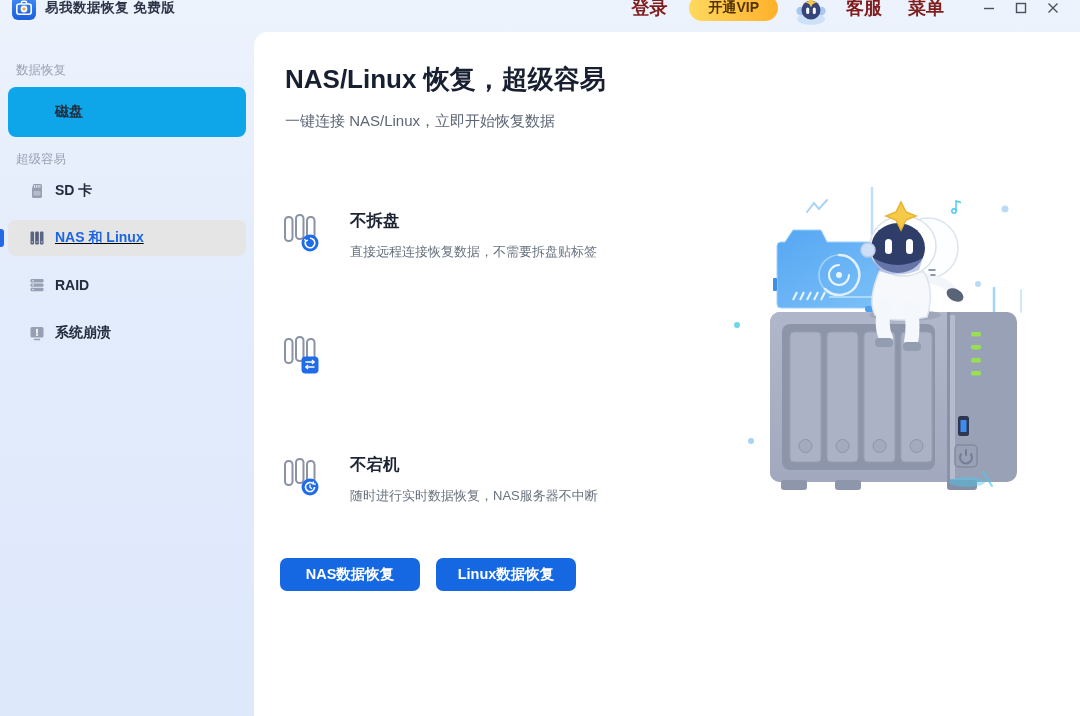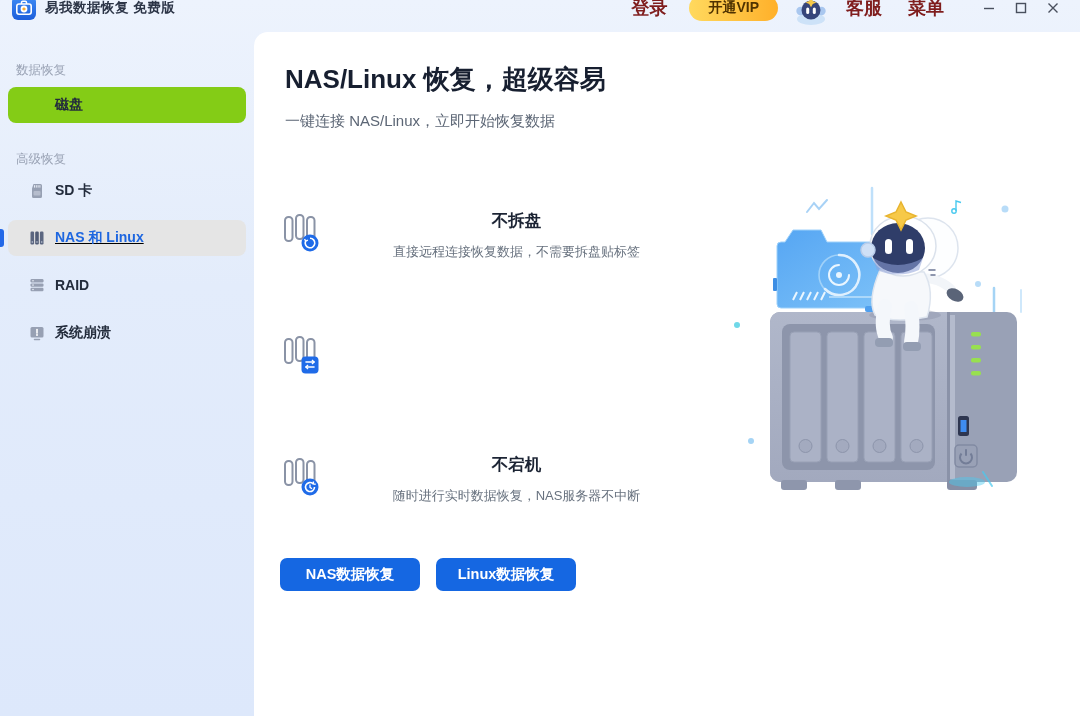--- a/index.html
+++ b/index.html
@@ -24,39 +24,39 @@
   .winctl { width:26px; height:22px; display:inline-flex; align-items:center; justify-content:center; cursor:pointer; margin-left:6px; }
 
   
   .sidebar { position:absolute; top:32px; left:0; width:254px; bottom:0; }
   .section-label { position:absolute; left:16px; font-size:12.5px; color:#99a2b4; }
   .sec1 { top:30px; } .sec2 { top:119px; }
   .side-item { position:absolute; left:8px; width:238px; height:36px; border-radius:8px;
     display:flex; align-items:center; padding-left:20px; cursor:pointer; }
   .side-item .side-icon { width:18px; height:18px; display:inline-flex; margin-right:9px; }
   .side-label { font-size:14px; font-weight:700; color:#232c3c; }
-  .item-disk { top:55px; height:36px; background:#84cc16; padding-left:47px; }
+  .item-disk { top:55px; height:50px; background:#0ea5e9; padding-left:47px; }
   .item-sd   { top:141px; }
   .item-nas  { top:188px; background:#e5e5e5;text-decoration:underline; }
   .item-raid { top:235px; }
   .item-crash{ top:283px; }
   .item-nas .side-label { color:#1d66e0; }
   .sel-indicator { position:absolute; left:-8px; top:9px; width:4px; height:18px;
     border-radius:0 3px 3px 0; background:#2368e8; }
 
   
   .main { position:absolute; left:254px; top:32px; right:0; bottom:0; background:#ffffff;
     border-radius:14px 0 0 0; }
   .page-title { position:absolute; left:31px; top:30px; font-size:26px; font-weight:700; color:#171f30; }
   .page-subtitle { position:absolute; left:31px; top:80px; font-size:15px; color:#5c6675; }
 
   .feature { position:absolute; left:29px; width:400px; }
   .feat-1 { top:178px; } .feat-2 { top:300px; } .feat-3 { top:422px; }
   .feat-icon { position:absolute; left:0; top:3px; width:38px; height:40px; }
-  .feat-text { margin-left:67px;text-align:center; }
+  .feat-text { margin-left:67px; }
   .feat-title { font-size:16.5px; font-weight:700; color:#1c2434; margin-bottom:11px; }
   .feat-desc { font-size:13px; color:#68727f; }
 
   .btn-row { position:absolute; left:26px; top:526px; display:flex; gap:16px; }
   .primary-btn { min-width:140px; height:33px; background:#1567e2; color:#ffffff; border:none;
     border-radius:7px; font-size:14.5px; font-weight:700; cursor:pointer; padding:0 18px;
     font-family:"Liberation Sans","DejaVu Sans",sans-serif; }
 
   .illustration { position:absolute; left:461px; top:146px; width:310px; height:330px; }
 </style>
@@ -116,21 +116,21 @@
   </div>
 </div>
 
 <div class="sidebar">
   <div class="section-label sec1">数据恢复</div>
 
   <div class="side-item item-disk">
     <span class="side-label">磁盘</span>
   </div>
 
-  <div class="section-label sec2">高级恢复</div>
+  <div class="section-label sec2">超级容易</div>
 
   <div class="side-item item-sd">
     <span class="side-icon">
       <svg width="18" height="18" viewBox="0 0 18 18">
         <path d="M5.5,2 h7 a1.5,1.5 0 0 1 1.5,1.5 v11 a1.5,1.5 0 0 1 -1.5,1.5 h-7 a1.5,1.5 0 0 1 -1.5,-1.5 V6.5 z" fill="#97a0b3"></path>
         <path d="M6.5,3.2 v2.4 M8.3,3.2 v2.4 M10.1,3.2 v2.4 M11.9,3.2 v2.4" stroke="#e7ecf5" stroke-width="1"></path>
         <rect x="5.5" y="9" width="7" height="4.5" rx="1" fill="#b6bdcd"></rect>
       </svg>
     </span>
     <span class="side-label">SD 卡</span>

